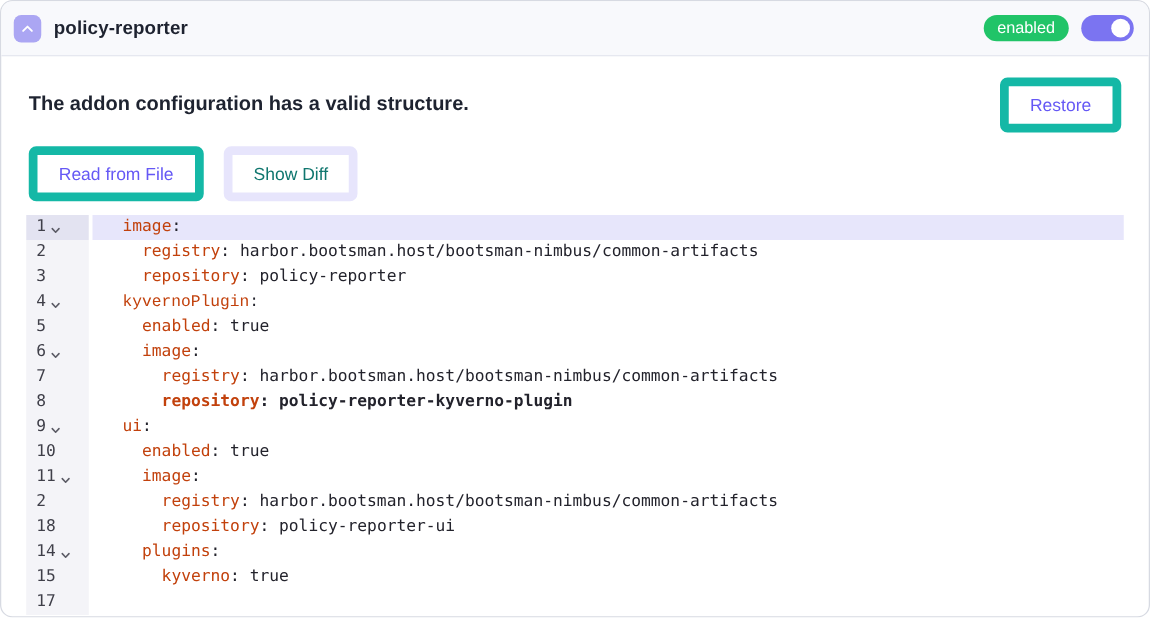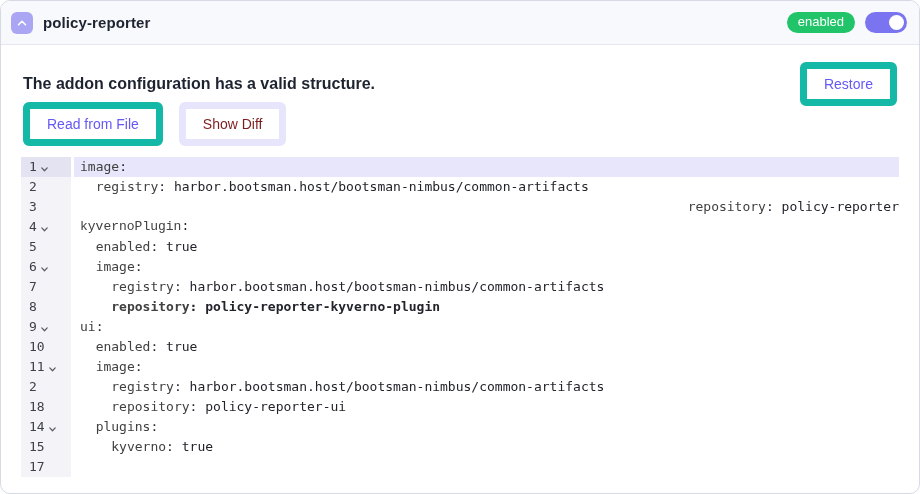--- a/index.html
+++ b/index.html
@@ -61,45 +61,45 @@
     color:#6558f5;
     font-family:"Liberation Sans", sans-serif;
     font-size:14px; font-weight:500;
     border-radius:6px;
     padding:7px 17px;
     cursor:pointer;
     line-height:16px;
   }
   .btn-disabled {
     border-color:#e7e5fc;
-    color:#7f1d1d;
+    color:#0f766e;
     cursor:default;
   }
-  .actions-row { margin-top:8px; height:32px; gap:16px; }
+  .actions-row { margin-top:23px; height:32px; gap:16px; }
 
   
   .editor {
     margin:17px -2px 0;
     font-family:"DejaVu Sans Mono", monospace;
     font-size:13px; line-height:20px;
     color:#23232c;
   }
   .ed-row { display:flex; height:20px; }
   .gutter-cell {
     flex:0 0 50px; width:50px;
     background:#f4f4f8;
     display:flex; align-items:center;
     padding-left:8px;
     color:#3f3f49;
   }
   .gutter-cell .fold { margin-left:3px; margin-top:5px; line-height:0; }
   .code-cell { flex:1; margin-left:3px; white-space:pre; }
   .ed-row.active .gutter-cell { background:#e3e3f1; }
   .ed-row.active .code-cell { background:#e7e6fb; }
-  .ln-key { color:#404040; }
+  .ln-key { color:#c2410c;margin-left:18px; }
   .ln-punct, .ln-value { color:#23232c; }
 </style>
 </head>
 <body>
 
 <div class="card">
 
   <header class="card-header">
     <div class="header-left">
       <button class="collapse-btn">
@@ -143,21 +143,21 @@
         <div class="ed-row">
           <div class="gutter-cell">
             <span>2</span>
           </div>
           <div class="code-cell" style="padding-left: calc(2ch + 6px);"><span class="ln-key">registry</span><span class="ln-punct">: </span><span class="ln-value">harbor.bootsman.host/bootsman-nimbus/common-artifacts</span></div>
         </div>
         <div class="ed-row">
           <div class="gutter-cell">
             <span>3</span>
           </div>
-          <div class="code-cell" style="padding-left: calc(2ch + 6px); text-align: right;"><span class="ln-key">repository</span><span class="ln-punct">: </span><span class="ln-value">policy-reporter</span></div>
+          <div class="code-cell" style="padding-left: calc(2ch + 6px);"><span class="ln-key">repository</span><span class="ln-punct">: </span><span class="ln-value">policy-reporter</span></div>
         </div>
         <div class="ed-row">
           <div class="gutter-cell">
             <span>4</span>
             <span class="fold"><svg width="9" height="9" viewBox="0 0 10 10">
                 <path d="M2 3.2 L5 6.4 L8 3.2" fill="none" stroke="#5c5c66" stroke-width="1.4" stroke-linecap="round" stroke-linejoin="round"></path>
               </svg></span>
           </div>
           <div class="code-cell" style="padding-left: calc(0ch + 6px); font-family: Liberation Mono, monospace;"><span class="ln-key">kyvernoPlugin</span><span class="ln-punct">:</span></div>
         </div>

